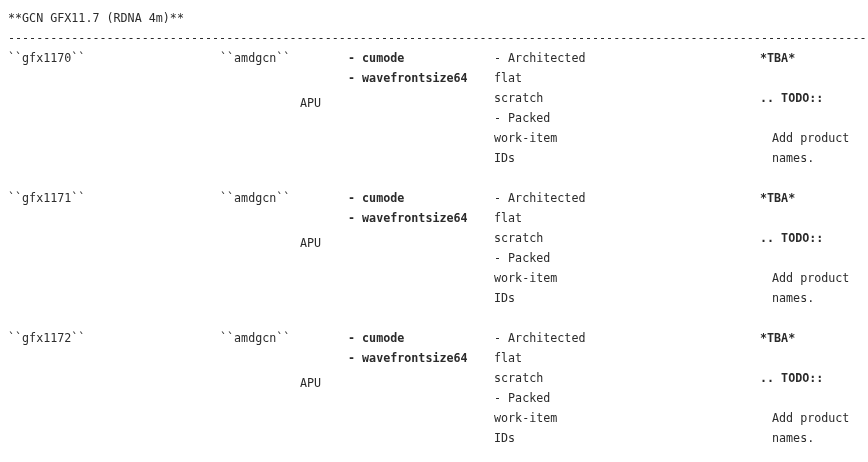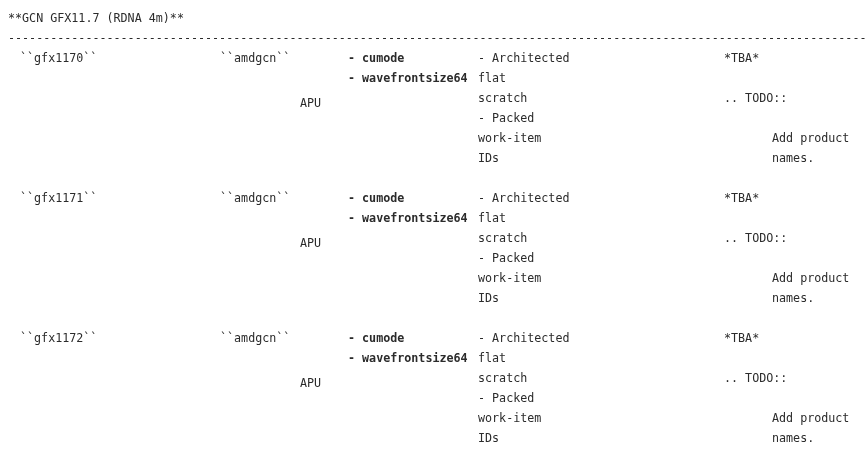--- a/index.html
+++ b/index.html
@@ -38,26 +38,26 @@
   .rule {
     position: absolute;
     left: 8px;
     width: 868px;
     height: 20px;
     white-space: pre;
     overflow: hidden;
     color: #2b2b2b;
   }
   
-  .c-name   { left: 20px;   }
+  .c-name   { left: 8px;   }
   .c-target { left: 220px; }
   .c-kind   { left: 300px; margin-top: 45px; }
   .c-feat   { left: 348px; font-weight: bold; }
-  .c-attr   { left: 478px; }
-  .c-note   { left: 724px; }
+  .c-attr   { left: 494px; }
+  .c-note   { left: 760px; font-weight: bold; }
   .c-note-in{ left: 772px; }
   .title { left: 8px; }
 </style>
 </head>
 <body>
 
 <div class="page">
 
   <div class="line" style="top:8px;">
     <span class="cell title">**GCN GFX11.7 (RDNA 4m)**</span>

